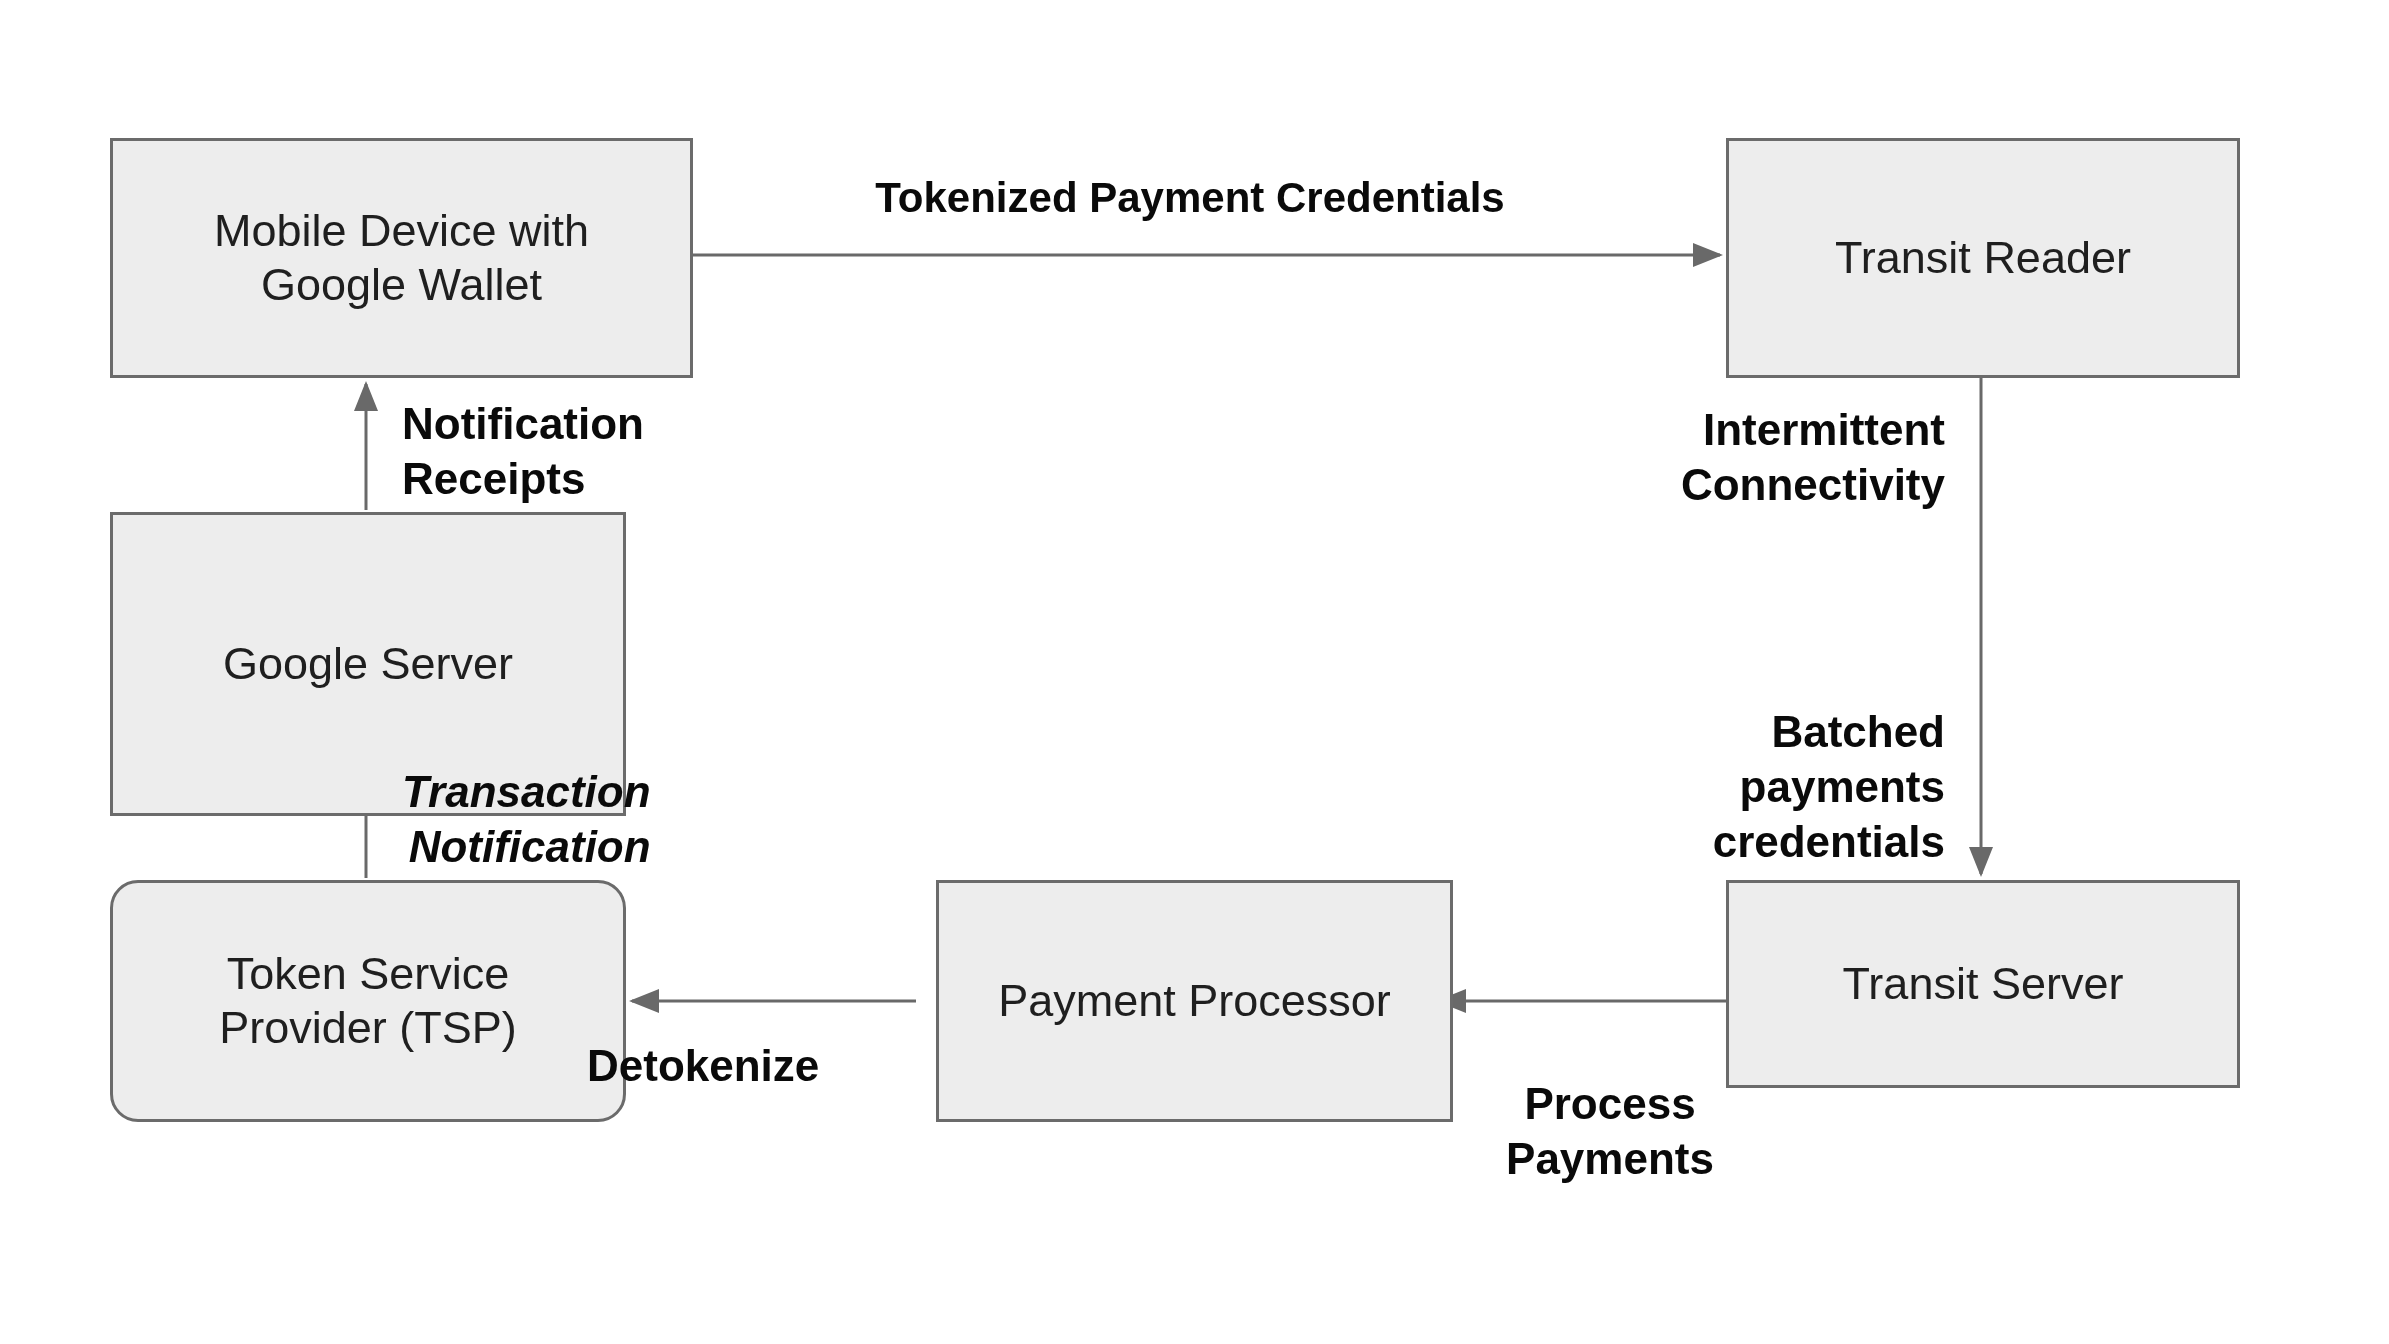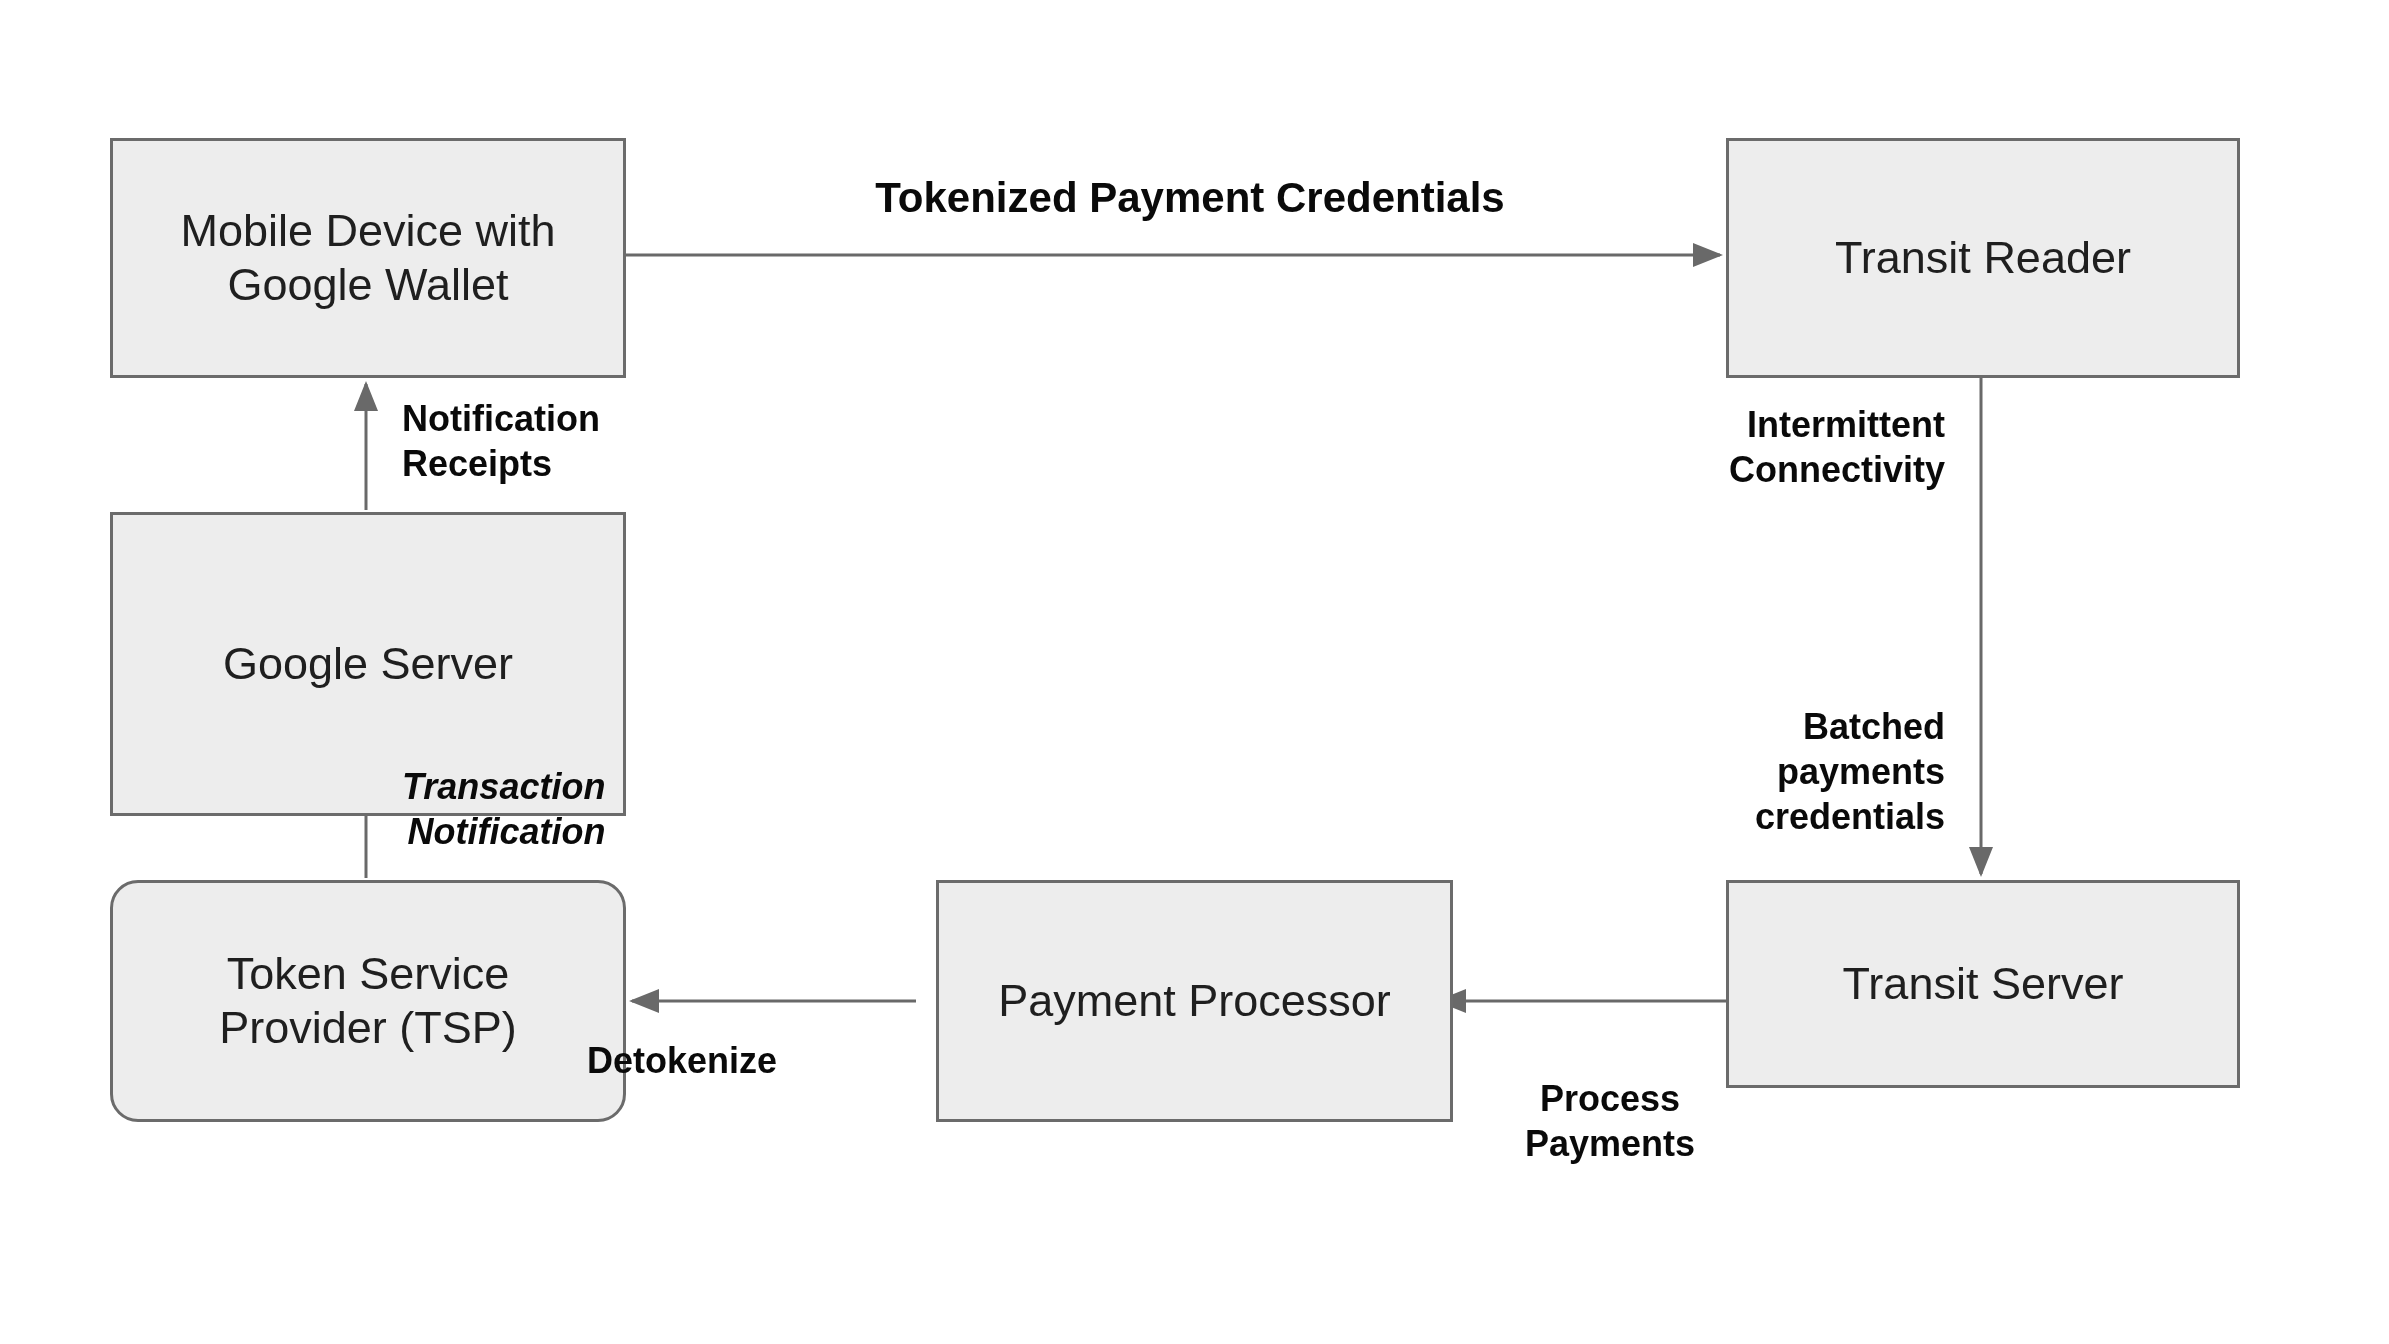--- a/index.html
+++ b/index.html
@@ -28,25 +28,25 @@
     box-sizing:border-box;
     display:flex;align-items:center;justify-content:center;
     text-align:center;
     font-size:45px;line-height:1.2;
     color:var(--box-text);
     white-space:pre-line;
   }
   .edge-label{
     position:absolute;
     font-weight:bold;
-    font-size:36px;line-height:1.25;
+    font-size:44px;line-height:1.25;
     color:var(--label-text);
     white-space:pre-line;
   }
-  .node-mobile{left:110px;top:138px;width:516px;height:240px;}
+  .node-mobile{left:110px;top:138px;width:583px;height:240px;}
   .node-reader{left:1726px;top:138px;width:514px;height:240px;}
   .node-google{left:110px;top:512px;width:516px;height:304px;}
   .node-tsp{left:110px;top:880px;width:516px;height:242px;border-radius:28px;}
   .node-processor{left:916px;top:880px;width:517px;height:242px;margin-left:20px;}
   .node-transit{left:1726px;top:880px;width:514px;height:208px;}
 
   .lbl-tokenized{left:650px;top:172px;width:1080px;text-align:center;font-size:42px;}
   .lbl-notification{left:402px;top:396px;text-align:left;}
   .lbl-transaction{left:402px;top:764px;text-align:right;font-style:italic;}
   .lbl-intermittent{left:1505px;top:402px;width:440px;text-align:right;}

